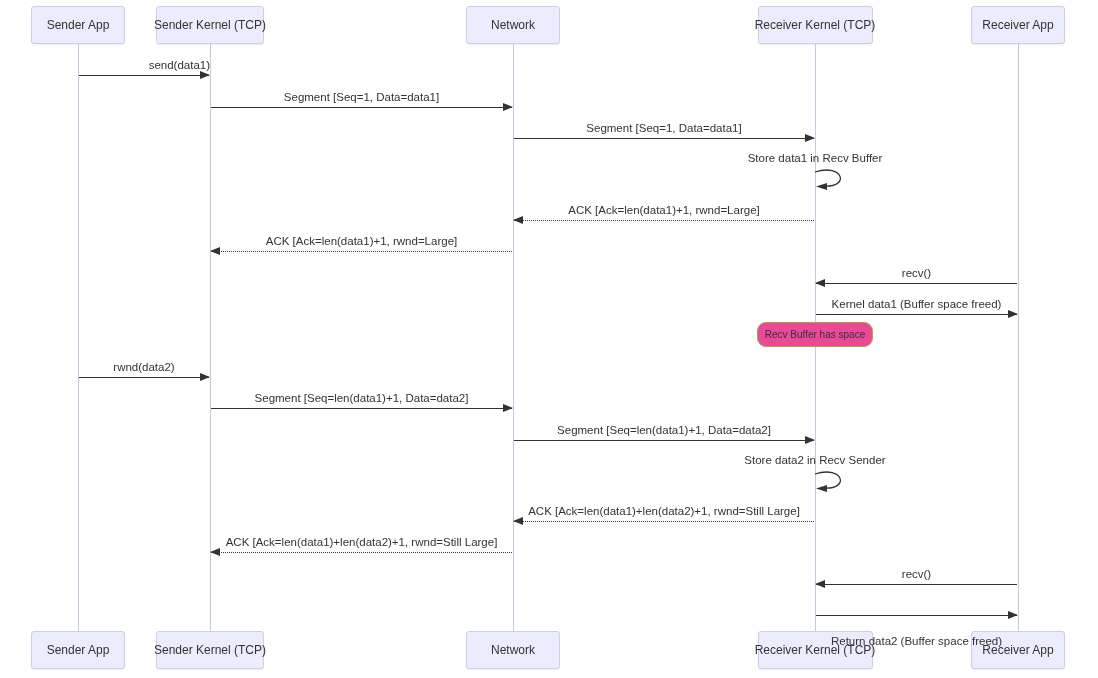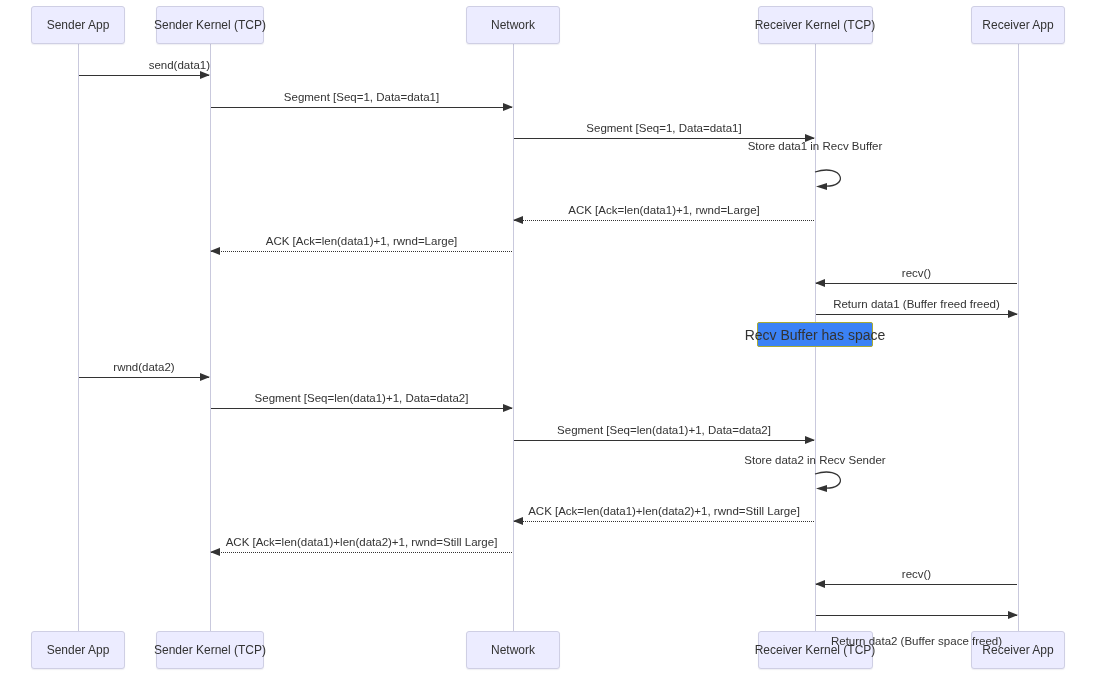--- a/index.html
+++ b/index.html
@@ -30,24 +30,24 @@
   .arrowhead.right{border-left:10px solid #333333;border-top:4.5px solid transparent;border-bottom:4.5px solid transparent;}
   .arrowhead.left{border-right:10px solid #333333;border-top:4.5px solid transparent;border-bottom:4.5px solid transparent;}
   .msg-label{
     position:absolute;
     font-size:11.5px;color:#333333;
     text-align:center;white-space:nowrap;
   }
   .self-loop{position:absolute;width:40px;height:26px;}
   .note{
     position:absolute;
-    background:#3b82f6;
+    background:#ec4899;
     border:1px solid #aaaa33;
-    border-radius:2px;
-    font-size:14px;color:#333333;
+    border-radius:9px;
+    font-size:10px;color:#333333;
     display:flex;align-items:center;justify-content:center;
     box-sizing:border-box;white-space:nowrap;
   }
 </style>
 </head>
 <body>
 
 <div class="canvas">
   <div class="edge-line"></div>
 <div class="lifeline" style="left: 77.5px; top: 44px; height: 589px;"></div>
@@ -98,21 +98,21 @@
     <div class="arrowhead left" style="left: 513px; top: 216px;"></div>
     <div class="msg-label" style="left: 513px; width: 302px; top: 204px;">ACK [Ack=len(data1)+1, rwnd=Large]</div>
     <div class="msg-line dotted" style="left: 211px; top: 251px; width: 301px;"></div>
     <div class="arrowhead left" style="left: 210px; top: 247px;"></div>
     <div class="msg-label" style="left: 210px; width: 303px; top: 235px;">ACK [Ack=len(data1)+1, rwnd=Large]</div>
     <div class="msg-line solid" style="left: 816px; top: 283px; width: 201px;"></div>
     <div class="arrowhead left" style="left: 815px; top: 279px;"></div>
     <div class="msg-label" style="left: 815px; width: 203px; top: 267px;">recv()</div>
     <div class="msg-line solid" style="left: 816px; top: 314px; width: 201px;"></div>
     <div class="arrowhead right" style="left: 1008px; top: 310px;"></div>
-    <div class="msg-label" style="left: 815px; width: 203px; top: 298px;">Return data1 (Buffer freed freed)</div>
+    <div class="msg-label" style="left: 815px; width: 203px; top: 298px;">Kernel data1 (Buffer space freed)</div>
     <div class="msg-line solid" style="left: 79px; top: 377px; width: 130px;"></div>
     <div class="arrowhead right" style="left: 200px; top: 373px;"></div>
     <div class="msg-label" style="left: 78px; width: 132px; top: 361px;">rwnd(data2)</div>
     <div class="msg-line solid" style="left: 211px; top: 408px; width: 301px;"></div>
     <div class="arrowhead right" style="left: 503px; top: 404px;"></div>
     <div class="msg-label" style="left: 210px; width: 303px; top: 392px;">Segment [Seq=len(data1)+1, Data=data2]</div>
     <div class="msg-line solid" style="left: 514px; top: 440px; width: 300px;"></div>
     <div class="arrowhead right" style="left: 805px; top: 436px;"></div>
     <div class="msg-label" style="left: 513px; width: 302px; top: 424px;">Segment [Seq=len(data1)+1, Data=data2]</div>
     <div class="msg-line dotted" style="left: 514px; top: 521px; width: 300px;"></div>
@@ -120,21 +120,21 @@
     <div class="msg-label" style="left: 513px; width: 302px; top: 505px;">ACK [Ack=len(data1)+len(data2)+1, rwnd=Still Large]</div>
     <div class="msg-line dotted" style="left: 211px; top: 552px; width: 301px;"></div>
     <div class="arrowhead left" style="left: 210px; top: 548px;"></div>
     <div class="msg-label" style="left: 210px; width: 303px; top: 536px;">ACK [Ack=len(data1)+len(data2)+1, rwnd=Still Large]</div>
     <div class="msg-line solid" style="left: 816px; top: 584px; width: 201px;"></div>
     <div class="arrowhead left" style="left: 815px; top: 580px;"></div>
     <div class="msg-label" style="left: 815px; width: 203px; top: 568px;">recv()</div>
     <div class="msg-line solid" style="left: 816px; top: 615px; width: 201px;"></div>
     <div class="arrowhead right" style="left: 1008px; top: 611px;"></div>
     <div class="msg-label" style="left: 815px; width: 203px; top: 599px; margin-top: 36px;">Return data2 (Buffer space freed)</div>
-    <div class="msg-label" style="left: 685px; width: 260px; top: 140px;">Store data1 in Recv Buffer</div>
+    <div class="msg-label" style="left: 685px; width: 260px; top: 152px;">Store data1 in Recv Buffer</div>
     <div class="self-loop" style="left: 813px; top: 167px;"><svg width="40" height="26" viewBox="0 0 40 26">
         <path d="M2,5 C30,-4 38,21 10,19" fill="none" stroke="#333333" stroke-width="1.3"></path>
         <polygon points="14,16 3,19.5 14,23" fill="#333333"></polygon>
       </svg></div>
     <div class="msg-label" style="left: 685px; width: 260px; top: 454px;">Store data2 in Recv Sender</div>
     <div class="self-loop" style="left: 813px; top: 469px;"><svg width="40" height="26" viewBox="0 0 40 26">
         <path d="M2,5 C30,-4 38,21 10,19" fill="none" stroke="#333333" stroke-width="1.3"></path>
         <polygon points="14,16 3,19.5 14,23" fill="#333333"></polygon>
       </svg></div>
     <div class="note" style="left: 757px; top: 322px; width: 116px; height: 25px;">Recv Buffer has space</div>

